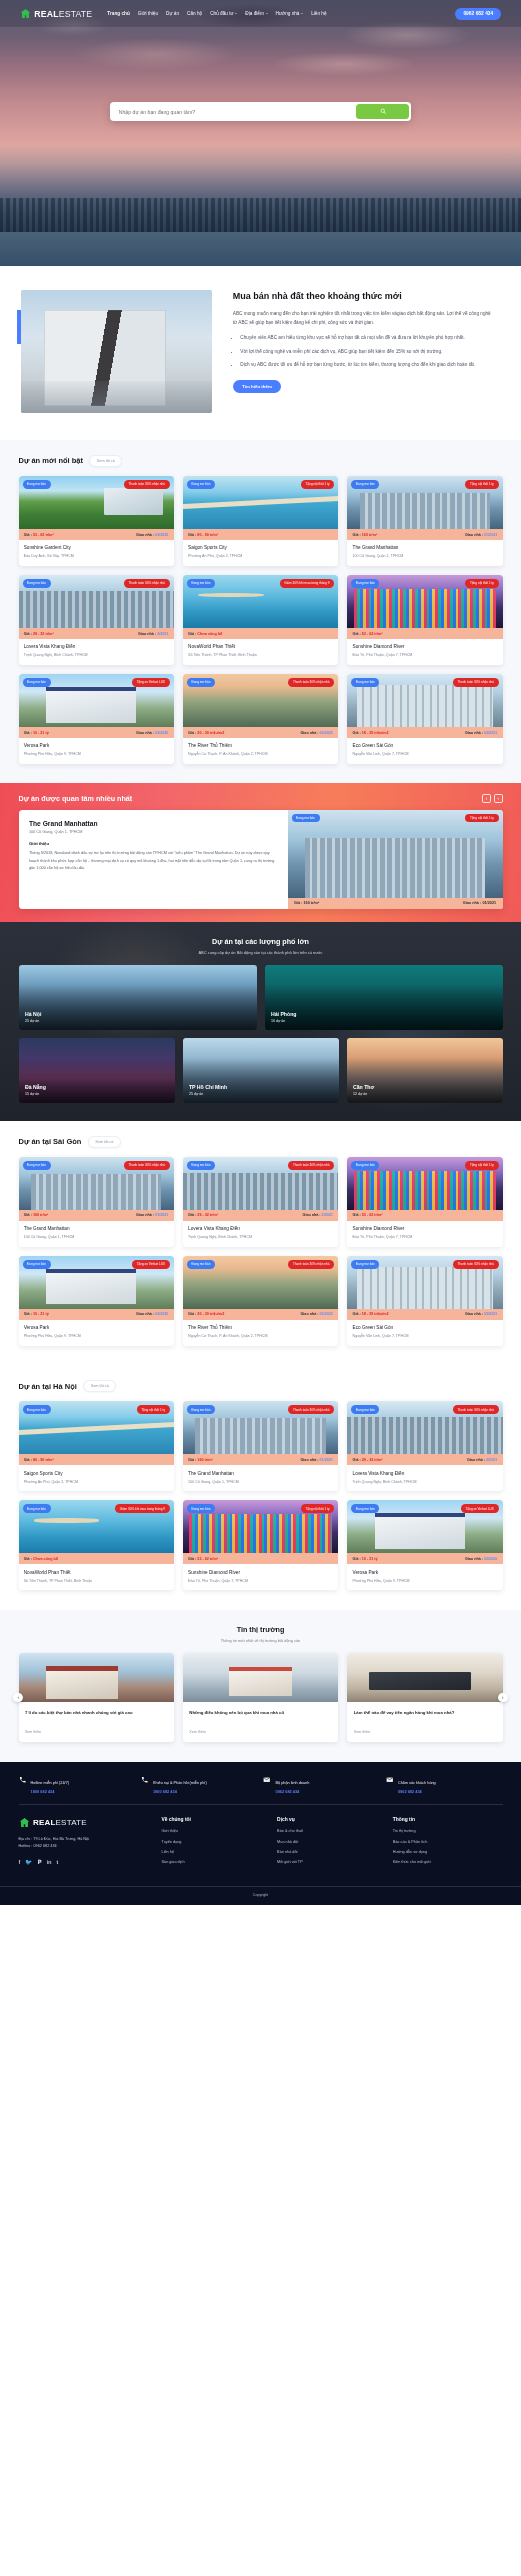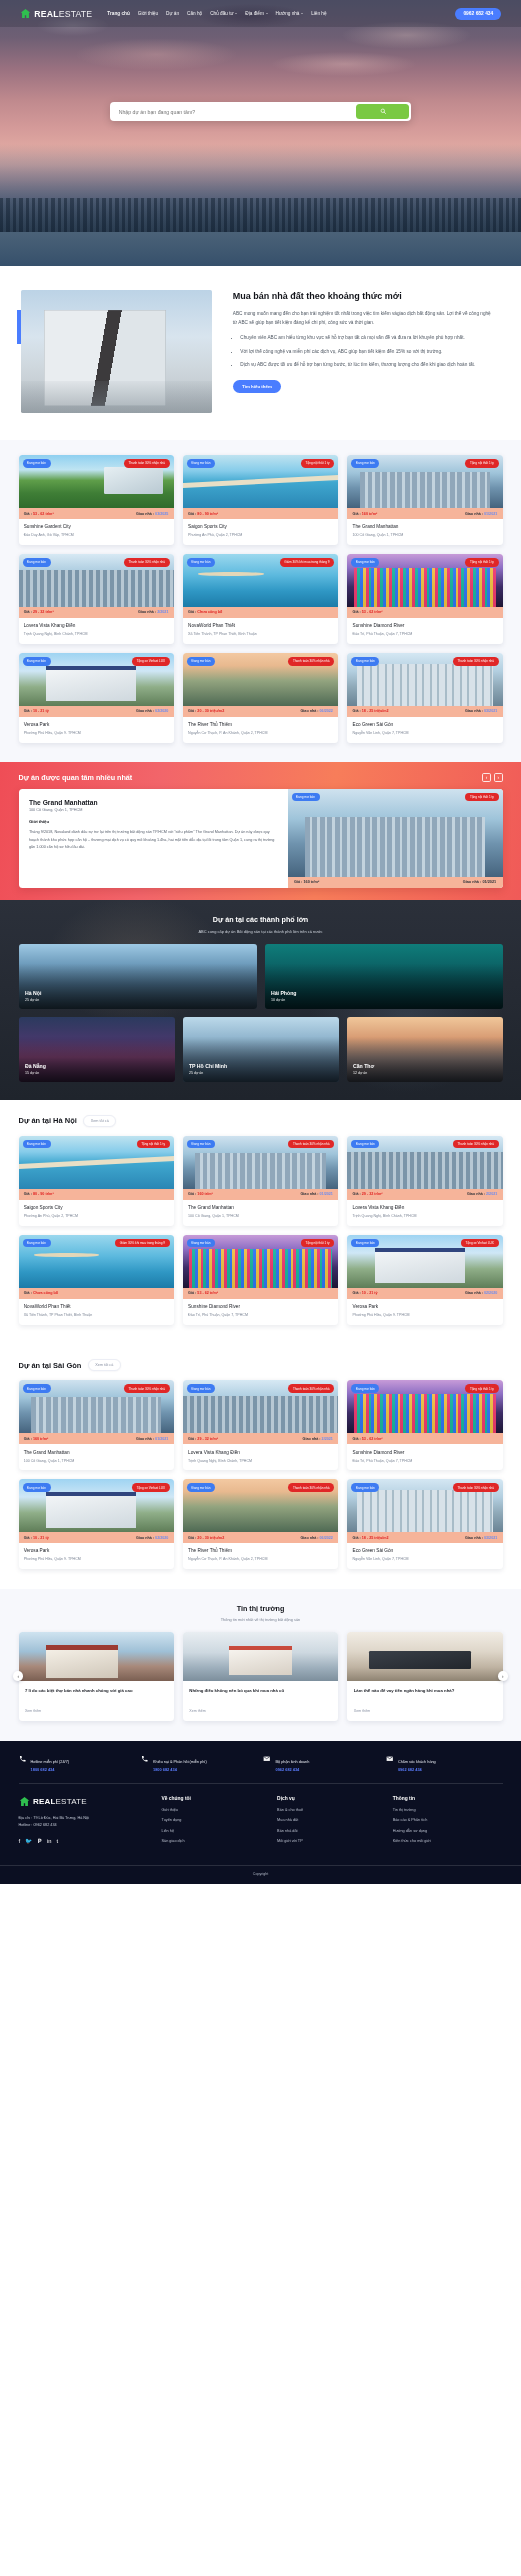--- a/index.html
+++ b/index.html
@@ -259,20 +259,24 @@
           <li>Chuyên viên ABC am hiểu từng khu vực sẽ hỗ trợ bạn tất cả mọi vấn đề và đưa ra lời khuyên phù hợp nhất.</li>
           <li>Với lợi thế công nghệ va miễn phí các dịch vụ, ABC giúp bạn tiết kiệm đến 15% so với thị trường.</li>
           <li>Dịch vụ ABC được tối ưu để hỗ trợ bạn từng bước, từ lúc tìm kiếm, thương lượng cho đến khi giao dịch hoàn tất.</li>
         </ul>
       <button class="btn-primary">Tìm hiểu thêm</button>
     </div>
   </section>
 
   <section class="sect">
     <div class="container">
+      <div class="sect-head">
+        <h3>Dự án mới nổi bật</h3>
+        <button class="pill-link">Xem tất cả</button>
+      </div>
       <div class="grid" id="grid-featured">
           <article class="card">
     <div class="card-media">
       <div class="ph im-villa"></div>
       <div class="badges">
         <span class="b-blue">Đang mở bán</span>
         <span class="b-red">Thanh toán 30% nhận nhà</span>
       </div>
     </div>
     <div class="price-row">
@@ -452,21 +456,21 @@
             <span><span>Giao nhà :</span> <span class="dv">01/2021</span></span>
           </div>
         </div>
       </div>
     </div>
   </section>
 
   <section class="cities">
     <div class="container">
       <div class="cities-head">
-        <h3>Dự án tại các thành phố lớn</h3>
+        <h3>Dự án tại các lượng phố lớn</h3>
         <p>ABC cung cấp dự án Bất động sản tại các thành phố lớn trên cả nước</p>
       </div>
       <div class="city-grid" id="city-row-1">
           <div class="city">
     <div class="cimg c-hanoi"></div>
     <div class="cshade"></div>
     <div class="ctxt">
       <div class="cname">Hà Nội</div>
       <div class="ccount">25 dự án</div>
     </div>
@@ -505,41 +509,24 @@
       <div class="ccount">12 dự án</div>
     </div>
           </div>
         </div>
     </div>
   </section>
 
   <section class="sect white">
     <div class="container">
       <div class="sect-head">
-        <h3>Dự án tại Hà Nội</h3>
+        <h3>Dự án tại Sài Gòn</h3>
         <button class="pill-link">Xem tất cả</button>
       </div>
-      <div class="grid" id="grid-hanoi">
-          <article class="card">
-    <div class="card-media">
-      <div class="ph im-sea"></div>
-      <div class="badges">
-        <span class="b-blue">Đang mở bán</span>
-        <span class="b-red">Tặng nội thất 1 tỷ</span>
-      </div>
-    </div>
-    <div class="price-row">
-      <span><span>Giá :</span> <span class="pv">80 - 90 tr/m²</span></span>
-
-    </div>
-    <div class="card-body">
-      <div class="card-title">Saigon Sports City</div>
-      <div class="card-addr">Phường An Phú, Quận 2, TPHCM</div>
-    </div>
-  </article>
+      <div class="grid" id="grid-saigon">
           <article class="card">
     <div class="card-media">
       <div class="ph im-tower"></div>
       <div class="badges">
         <span class="b-blue">Đang mở bán</span>
         <span class="b-red">Thanh toán 30% nhận nhà</span>
       </div>
     </div>
     <div class="price-row">
       <span><span>Giá :</span> <span class="pv">160 tr/m²</span></span>
@@ -562,37 +549,20 @@
       <span><span>Giá :</span> <span class="pv">29 - 32 tr/m²</span></span>
       <span><span>Giao nhà :</span> <span class="dv">2/2021</span></span>
     </div>
     <div class="card-body">
       <div class="card-title">Lovera Vista Khang Điền</div>
       <div class="card-addr">Trịnh Quang Nghị, Bình Chánh, TPHCM</div>
     </div>
   </article>
           <article class="card">
     <div class="card-media">
-      <div class="ph im-marina"></div>
-      <div class="badges">
-        <span class="b-blue">Đang mở bán</span>
-        <span class="b-red">Giảm 30% khi mua trong tháng 9</span>
-      </div>
-    </div>
-    <div class="price-row">
-      <span><span>Giá :</span> <span class="pv">Chưa công bố</span></span>
-
-    </div>
-    <div class="card-body">
-      <div class="card-title">NovaWorld Phan Thiết</div>
-      <div class="card-addr">Xã Tiến Thành, TP Phan Thiết, Bình Thuận</div>
-    </div>
-  </article>
-          <article class="card">
-    <div class="card-media">
       <div class="ph im-neon"></div>
       <div class="badges">
         <span class="b-blue">Đang mở bán</span>
         <span class="b-red">Tặng nội thất 1 tỷ</span>
       </div>
     </div>
     <div class="price-row">
       <span><span>Giá :</span> <span class="pv">53 - 62 tr/m²</span></span>
 
     </div>
@@ -609,33 +579,84 @@
         <span class="b-red">Tặng xe Vinfast LUX</span>
       </div>
     </div>
     <div class="price-row">
       <span><span>Giá :</span> <span class="pv">10 - 21 tỷ</span></span>
       <span><span>Giao nhà :</span> <span class="dv">02/2020</span></span>
     </div>
     <div class="card-body">
       <div class="card-title">Verosa Park</div>
       <div class="card-addr">Phường Phú Hữu, Quận 9. TPHCM</div>
+    </div>
+  </article>
+          <article class="card">
+    <div class="card-media">
+      <div class="ph im-river"></div>
+      <div class="badges">
+        <span class="b-blue">Đang mở bán</span>
+        <span class="b-red">Thanh toán 30% nhận nhà</span>
+      </div>
+    </div>
+    <div class="price-row">
+      <span><span>Giá :</span> <span class="pv">20 - 30 triệu/m2</span></span>
+      <span><span>Giao nhà :</span> <span class="dv">06/2022</span></span>
+    </div>
+    <div class="card-body">
+      <div class="card-title">The River Thủ Thiêm</div>
+      <div class="card-addr">Nguyễn Cơ Thạch, P. An Khánh, Quận 2, TPHCM</div>
+    </div>
+  </article>
+          <article class="card">
+    <div class="card-media">
+      <div class="ph im-apart"></div>
+      <div class="badges">
+        <span class="b-blue">Đang mở bán</span>
+        <span class="b-red">Thanh toán 30% nhận nhà</span>
+      </div>
+    </div>
+    <div class="price-row">
+      <span><span>Giá :</span> <span class="pv">18 - 25 triệu/m2</span></span>
+      <span><span>Giao nhà :</span> <span class="dv">03/2021</span></span>
+    </div>
+    <div class="card-body">
+      <div class="card-title">Eco Green Sài Gòn</div>
+      <div class="card-addr">Nguyễn Văn Linh, Quận 7, TPHCM</div>
     </div>
   </article>
         </div>
     </div>
   </section>
 
   <section class="sect white">
     <div class="container">
       <div class="sect-head">
-        <h3>Dự án tại Sài Gòn</h3>
+        <h3>Dự án tại Hà Nội</h3>
         <button class="pill-link">Xem tất cả</button>
       </div>
-      <div class="grid" id="grid-saigon">
+      <div class="grid" id="grid-hanoi">
+          <article class="card">
+    <div class="card-media">
+      <div class="ph im-sea"></div>
+      <div class="badges">
+        <span class="b-blue">Đang mở bán</span>
+        <span class="b-red">Tặng nội thất 1 tỷ</span>
+      </div>
+    </div>
+    <div class="price-row">
+      <span><span>Giá :</span> <span class="pv">80 - 90 tr/m²</span></span>
+
+    </div>
+    <div class="card-body">
+      <div class="card-title">Saigon Sports City</div>
+      <div class="card-addr">Phường An Phú, Quận 2, TPHCM</div>
+    </div>
+  </article>
           <article class="card">
     <div class="card-media">
       <div class="ph im-tower"></div>
       <div class="badges">
         <span class="b-blue">Đang mở bán</span>
         <span class="b-red">Thanh toán 30% nhận nhà</span>
       </div>
     </div>
     <div class="price-row">
       <span><span>Giá :</span> <span class="pv">160 tr/m²</span></span>
@@ -658,20 +679,37 @@
       <span><span>Giá :</span> <span class="pv">29 - 32 tr/m²</span></span>
       <span><span>Giao nhà :</span> <span class="dv">2/2021</span></span>
     </div>
     <div class="card-body">
       <div class="card-title">Lovera Vista Khang Điền</div>
       <div class="card-addr">Trịnh Quang Nghị, Bình Chánh, TPHCM</div>
     </div>
   </article>
           <article class="card">
     <div class="card-media">
+      <div class="ph im-marina"></div>
+      <div class="badges">
+        <span class="b-blue">Đang mở bán</span>
+        <span class="b-red">Giảm 30% khi mua trong tháng 9</span>
+      </div>
+    </div>
+    <div class="price-row">
+      <span><span>Giá :</span> <span class="pv">Chưa công bố</span></span>
+
+    </div>
+    <div class="card-body">
+      <div class="card-title">NovaWorld Phan Thiết</div>
+      <div class="card-addr">Xã Tiến Thành, TP Phan Thiết, Bình Thuận</div>
+    </div>
+  </article>
+          <article class="card">
+    <div class="card-media">
       <div class="ph im-neon"></div>
       <div class="badges">
         <span class="b-blue">Đang mở bán</span>
         <span class="b-red">Tặng nội thất 1 tỷ</span>
       </div>
     </div>
     <div class="price-row">
       <span><span>Giá :</span> <span class="pv">53 - 62 tr/m²</span></span>
 
     </div>
@@ -688,54 +726,20 @@
         <span class="b-red">Tặng xe Vinfast LUX</span>
       </div>
     </div>
     <div class="price-row">
       <span><span>Giá :</span> <span class="pv">10 - 21 tỷ</span></span>
       <span><span>Giao nhà :</span> <span class="dv">02/2020</span></span>
     </div>
     <div class="card-body">
       <div class="card-title">Verosa Park</div>
       <div class="card-addr">Phường Phú Hữu, Quận 9. TPHCM</div>
-    </div>
-  </article>
-          <article class="card">
-    <div class="card-media">
-      <div class="ph im-river"></div>
-      <div class="badges">
-        <span class="b-blue">Đang mở bán</span>
-        <span class="b-red">Thanh toán 30% nhận nhà</span>
-      </div>
-    </div>
-    <div class="price-row">
-      <span><span>Giá :</span> <span class="pv">20 - 30 triệu/m2</span></span>
-      <span><span>Giao nhà :</span> <span class="dv">06/2022</span></span>
-    </div>
-    <div class="card-body">
-      <div class="card-title">The River Thủ Thiêm</div>
-      <div class="card-addr">Nguyễn Cơ Thạch, P. An Khánh, Quận 2, TPHCM</div>
-    </div>
-  </article>
-          <article class="card">
-    <div class="card-media">
-      <div class="ph im-apart"></div>
-      <div class="badges">
-        <span class="b-blue">Đang mở bán</span>
-        <span class="b-red">Thanh toán 30% nhận nhà</span>
-      </div>
-    </div>
-    <div class="price-row">
-      <span><span>Giá :</span> <span class="pv">18 - 25 triệu/m2</span></span>
-      <span><span>Giao nhà :</span> <span class="dv">03/2021</span></span>
-    </div>
-    <div class="card-body">
-      <div class="card-title">Eco Green Sài Gòn</div>
-      <div class="card-addr">Nguyễn Văn Linh, Quận 7, TPHCM</div>
     </div>
   </article>
         </div>
     </div>
   </section>
 
   <section class="news">
     <div class="container">
       <div class="news-head">
         <h3>Tin thị trường</h3>

